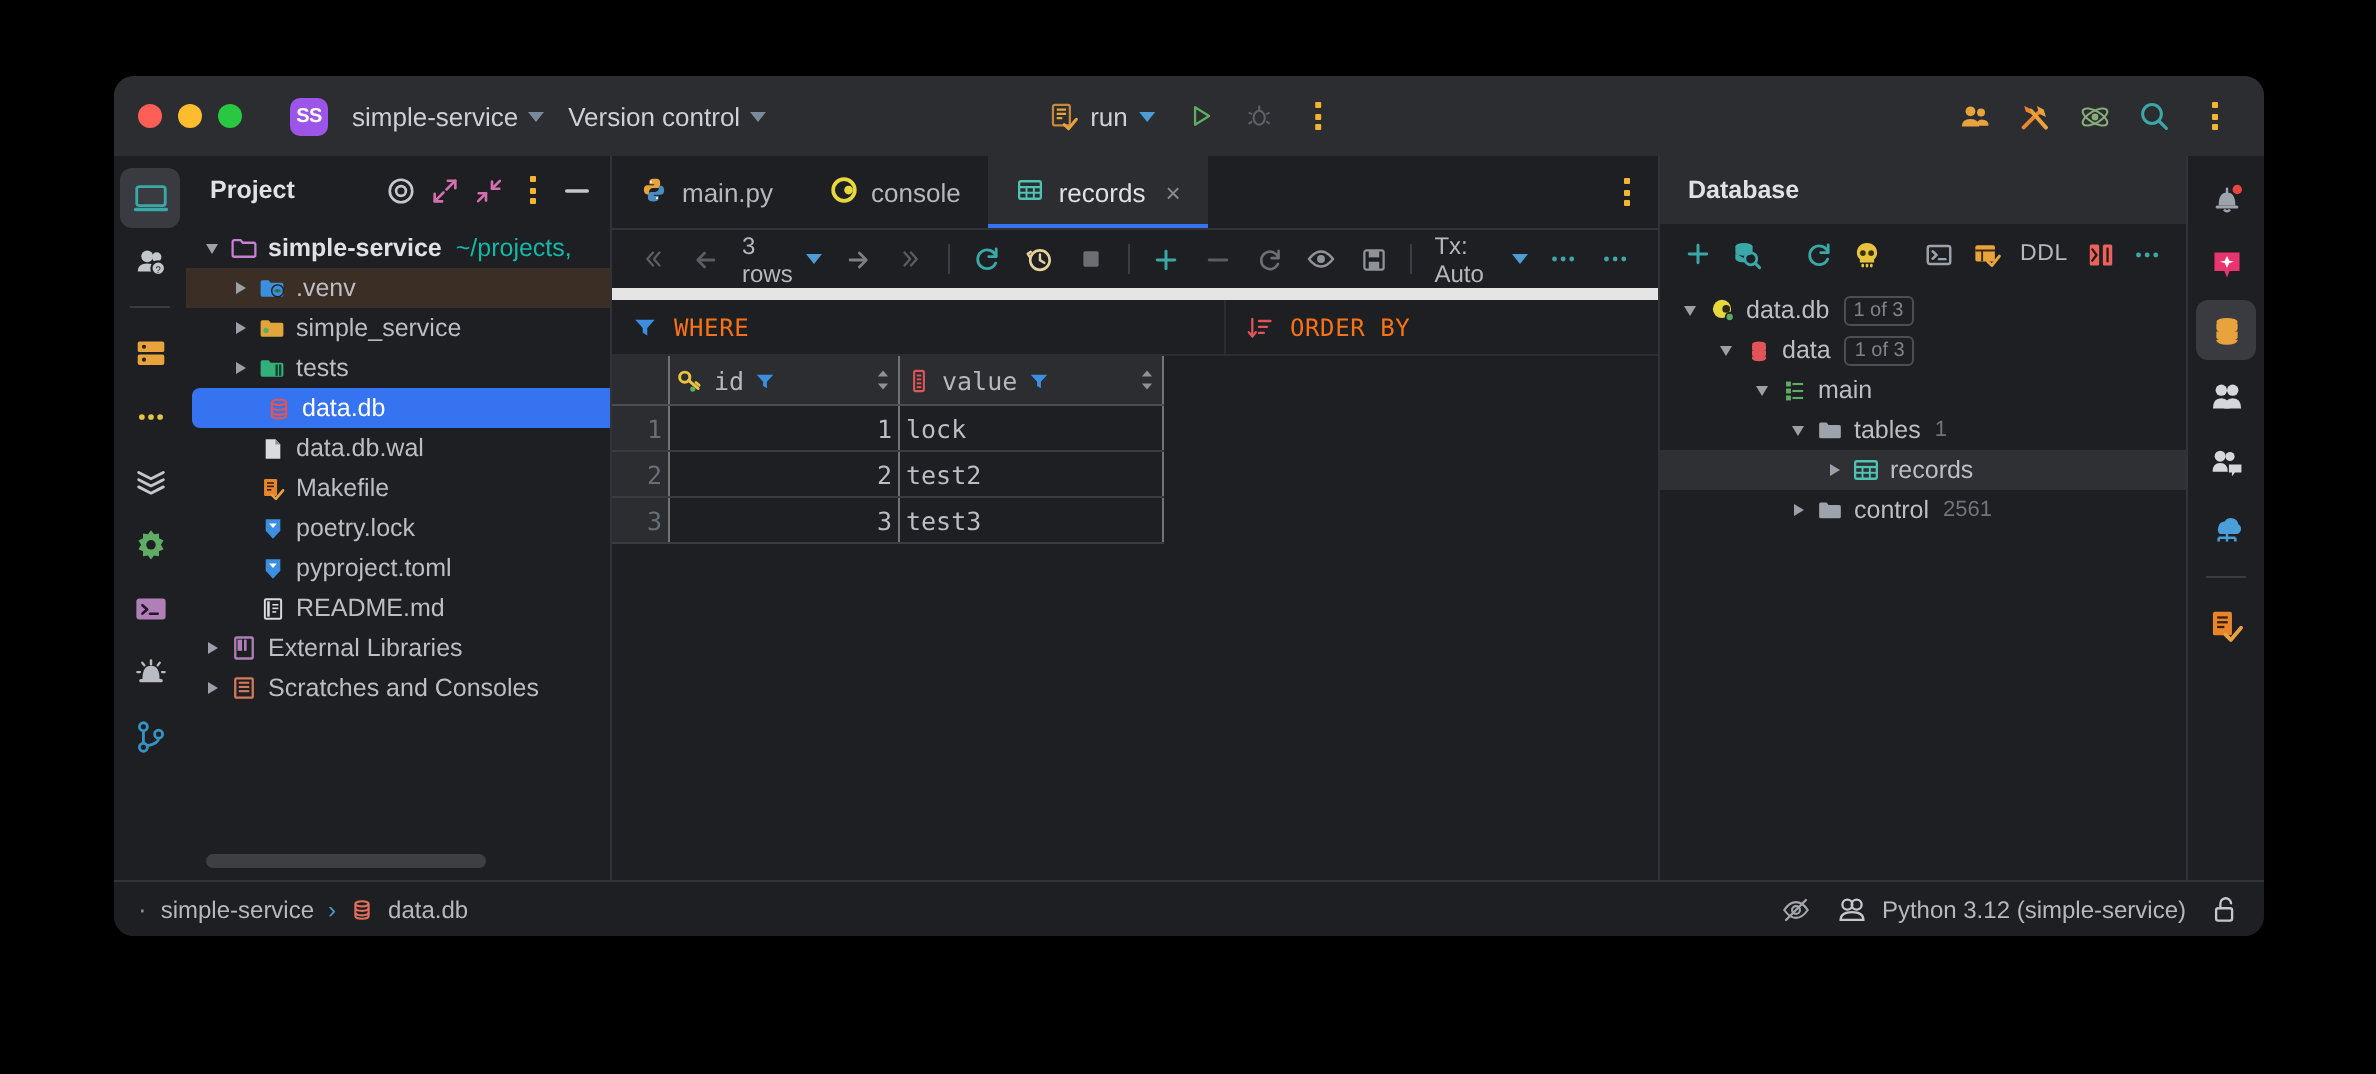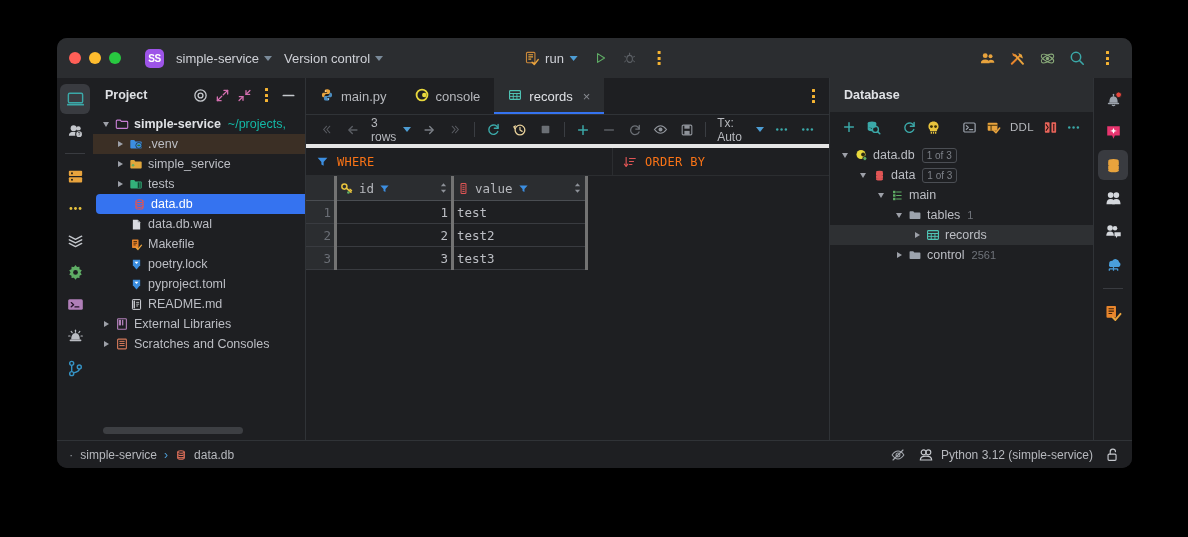--- a/index.html
+++ b/index.html
@@ -138,21 +138,21 @@
   .tab.active::after {
     content:''; position:absolute; left:0; right:0; bottom:0; height:2px; background:#3573f0;
   }
   .tabx { color:#888b91; font-size: 13px; margin-left: 3px;}
   .tabs-spacer { flex:1; }
   .tabs-menu { display:flex; align-items:center; padding: 0 14px; }
 
   .gridtoolbar {
     height: 29px; min-height:29px; display:flex; align-items:center;
     gap: 1px; padding: 0 8px; background:#1e1f22;
-    border-bottom: 4px solid #e5e5e5;
+    border-bottom: 6px solid #e5e5e5;
   }
   .gt {
     min-width: 21px; height: 21px; display:flex; align-items:center; justify-content:center;
     color:#868a91; font-size: 12px; padding: 0 2px;
   }
   .gt.dim { color:#5a5d63; }
   .gt.rows { color:#b6b8bd; font-size:12px; gap:5px; padding: 0 5px; min-width:auto;}
   .gt.tx { color:#b6b8bd; font-size:12px; gap:5px; padding: 0 5px; min-width:auto;}
   .gsep { width:1px; height:15px; background:#3a3d42; margin: 0 5px; }
 
@@ -166,21 +166,21 @@
     font-family: "DejaVu Sans Mono", monospace;
     letter-spacing: 0.3px;
   }
   .fb-where { width: 286px; min-width:286px; border-right: 1px solid #2b2d30;}
   .fb-order { flex:1; }
 
   
   .grid { background: #1e1f22; }
   .gtable { border-collapse: collapse; table-layout: fixed; }
   .gtable th, .gtable td {
-    border-right: 3px solid #737373;
+    border-right: 1px solid #737373;
     border-bottom: 1px solid #393b40;
     height: 22px; padding: 0 3px;
     font-family: "DejaVu Sans Mono", monospace;
     font-size: 12.5px; font-weight: normal;
   }
   .gtable th {
     background: #2b2d30; color:#b6b8bd;
     border-bottom: 1px solid #4a4d52;
     height: 24px;
   }
@@ -831,21 +831,21 @@
                       <path d="M5 12.5 L8 9 L2 9 Z" fill="#8e9299"></path>
                   </svg>
                 </div>
               </th>
             </tr>
           </thead>
           <tbody>
             <tr>
               <td class="gutcell">1</td>
               <td class="cell-num">1</td>
-              <td class="cell-txt">test</td>
+              <td class="cell-txt">lock</td>
             </tr>
             <tr>
               <td class="gutcell">2</td>
               <td class="cell-num">2</td>
               <td class="cell-txt">test2</td>
             </tr>
             <tr>
               <td class="gutcell">3</td>
               <td class="cell-num">3</td>
               <td class="cell-txt">test3</td>

